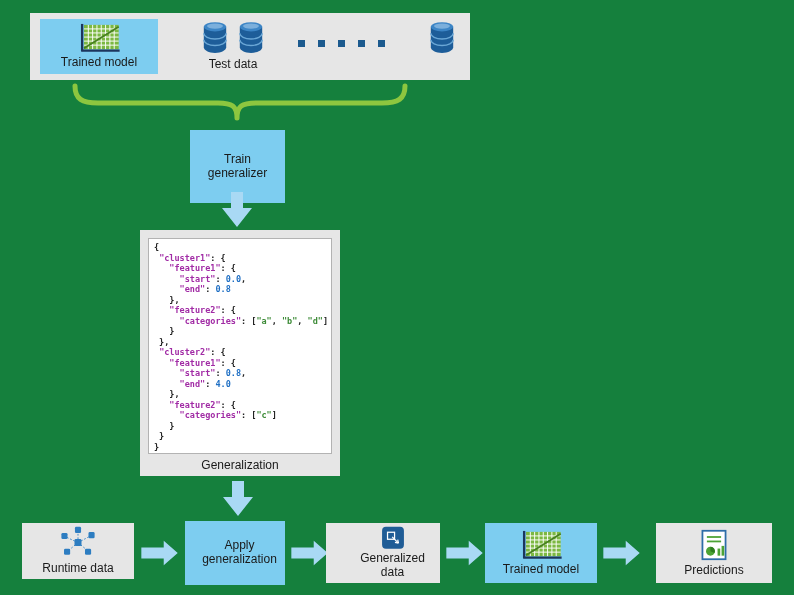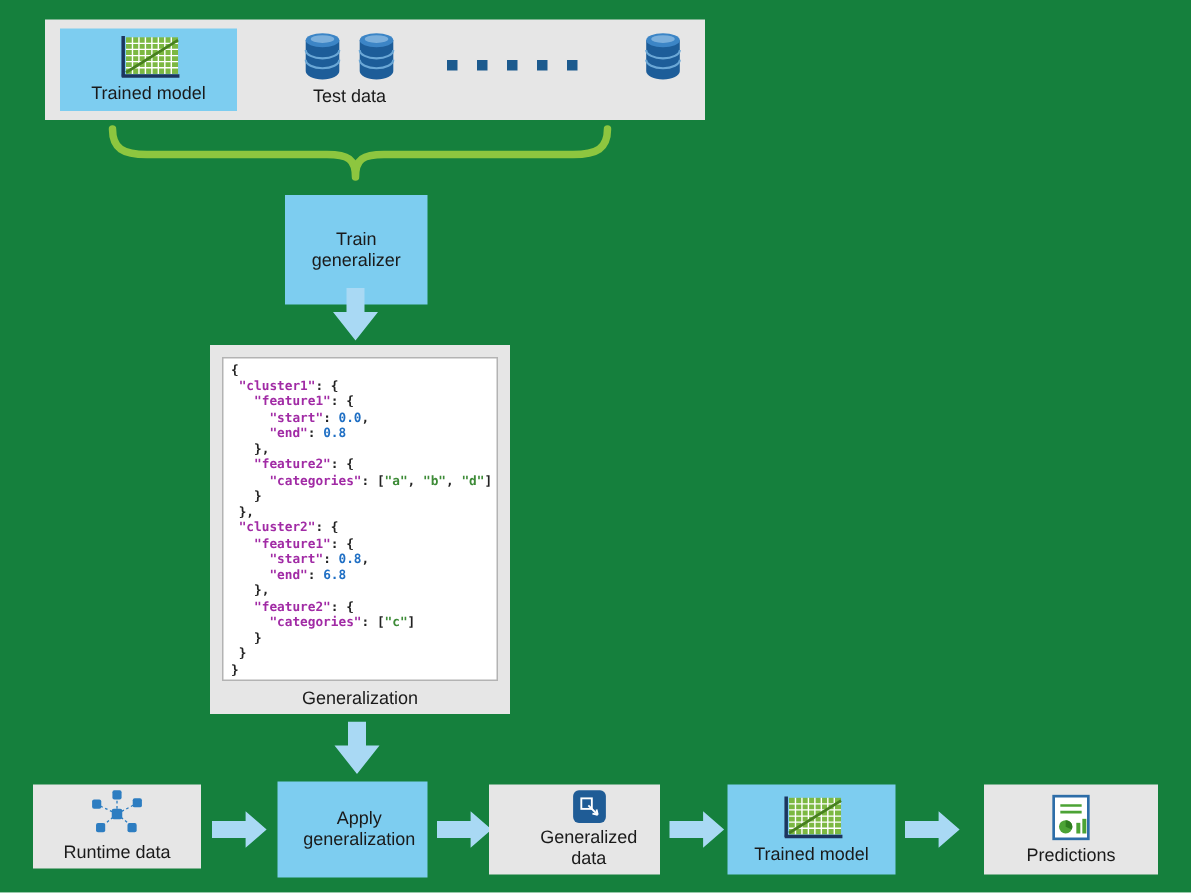--- a/index.html
+++ b/index.html
@@ -117,21 +117,21 @@
         <div class="code-line"><span class="tok-p">     </span><span class="tok-k">"start"</span><span class="tok-p">: </span><span class="tok-n">0.0</span><span class="tok-p">,</span></div>
         <div class="code-line"><span class="tok-p">     </span><span class="tok-k">"end"</span><span class="tok-p">: </span><span class="tok-n">0.8</span></div>
         <div class="code-line"><span class="tok-p">   },</span></div>
         <div class="code-line"><span class="tok-p">   </span><span class="tok-k">"feature2"</span><span class="tok-p">: {</span></div>
         <div class="code-line"><span class="tok-p">     </span><span class="tok-k">"categories"</span><span class="tok-p">: [</span><span class="tok-s">"a"</span><span class="tok-p">, </span><span class="tok-s">"b"</span><span class="tok-p">, </span><span class="tok-s">"d"</span><span class="tok-p">]</span></div>
         <div class="code-line"><span class="tok-p">   }</span></div>
         <div class="code-line"><span class="tok-p"> },</span></div>
         <div class="code-line"><span class="tok-p"> </span><span class="tok-k">"cluster2"</span><span class="tok-p">: {</span></div>
         <div class="code-line"><span class="tok-p">   </span><span class="tok-k">"feature1"</span><span class="tok-p">: {</span></div>
         <div class="code-line"><span class="tok-p">     </span><span class="tok-k">"start"</span><span class="tok-p">: </span><span class="tok-n">0.8</span><span class="tok-p">,</span></div>
-        <div class="code-line"><span class="tok-p">     </span><span class="tok-k">"end"</span><span class="tok-p">: </span><span class="tok-n">6.8</span></div>
+        <div class="code-line"><span class="tok-p">     </span><span class="tok-k">"end"</span><span class="tok-p">: </span><span class="tok-n">4.0</span></div>
         <div class="code-line"><span class="tok-p">   },</span></div>
         <div class="code-line"><span class="tok-p">   </span><span class="tok-k">"feature2"</span><span class="tok-p">: {</span></div>
         <div class="code-line"><span class="tok-p">     </span><span class="tok-k">"categories"</span><span class="tok-p">: [</span><span class="tok-s">"c"</span><span class="tok-p">]</span></div>
         <div class="code-line"><span class="tok-p">   }</span></div>
         <div class="code-line"><span class="tok-p"> }</span></div>
         <div class="code-line"><span class="tok-p">}</span></div>
       </div>
     <div class="code-caption">Generalization</div>
   </div>
 

